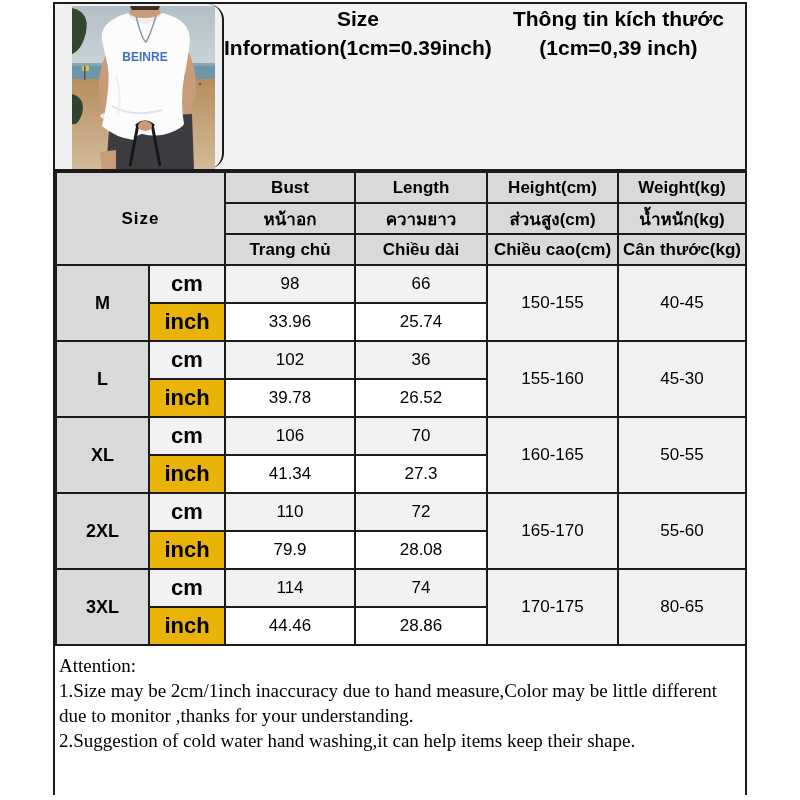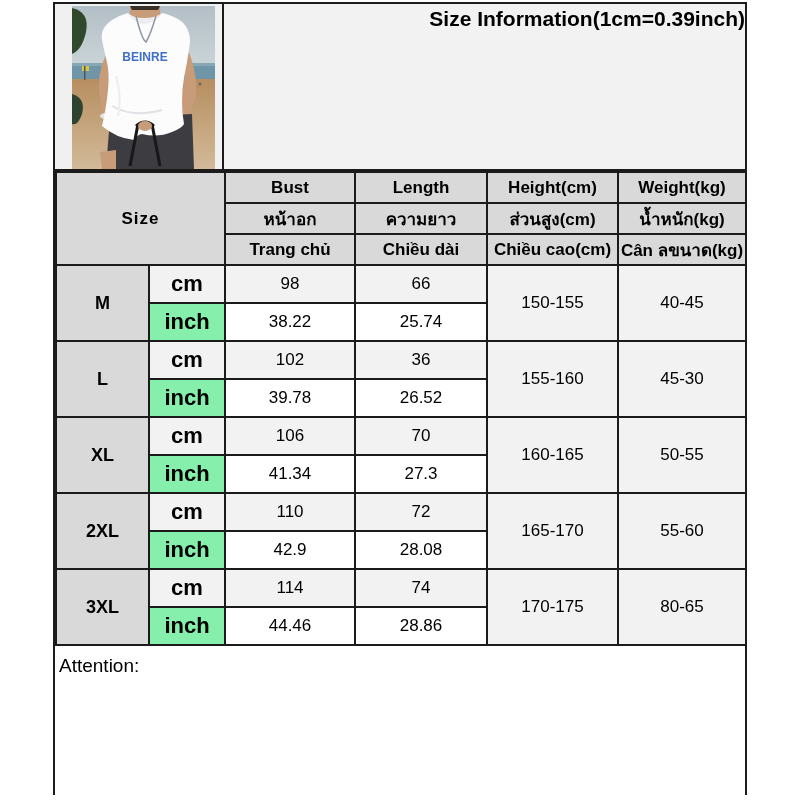--- a/index.html
+++ b/index.html
@@ -12,47 +12,48 @@
     position:absolute; left:53px; top:2px; width:694px; height:793px;
     border:2px solid #1b1b1b; background:#fff;
   }
   
   .top-section {
     display:flex; height:167px; border-bottom:2px solid #1b1b1b; background:#f2f2f2;
   }
   .photo-cell {
     width:169px; border-right:2px solid #1b1b1b; background:#f0f0f0; position:relative;
     flex:none;
+    border-radius:16px;
   }
   .photo-cell svg { position:absolute; left:17px; top:2px; display:block; }
   .title-cell {
     flex:1; display:flex; flex-direction:row; justify-content:flex-end;
     text-align:center; padding-bottom:18px;
   }
   .title-line { font-weight:bold; font-size:21px; line-height:29px; }
   .title-line.th { font-size:20px; }
   
   table.size-table { border-collapse:collapse; table-layout:fixed; width:690px; }
   table.size-table td {
     border:2px solid #1b1b1b; text-align:center; vertical-align:middle; overflow:hidden;
   }
   tr.hdr { height:31px; }
   tr.hdr td { background:#d9d9d9; font-weight:bold; font-size:17px;margin-top:36px; }
   td.size-head { background:#d9d9d9; font-size:36px; font-weight:bold; letter-spacing:1px; }
   tr.data { height:38px; }
   td.size-cell { background:#d9d9d9; font-weight:bold; font-size:18px; }
   td.unit-cell { background:#f2f2f2; font-weight:bold; font-size:22px; }
-  tr.r-inch td.unit-cell { background:#86efac; }
+  tr.r-inch td.unit-cell { background:#eab308; }
   td.val { font-size:17px; background:#ffffff; }
   td.cm-bg { background:#f2f2f2;margin-top:7px; }
   td.merged { background:#f2f2f2; }
   
   .attention {
     height:149px; background:#ffffff; padding:7px 6px 0 4px;
-    font-size:19px; line-height:25px; text-align:left;
+    font-size:19px; line-height:25px; text-align:left;font-family:Liberation Serif, serif;
   }
 </style>
 </head>
 <body>
 
 <div class="frame">
 
   <div class="top-section">
     <div class="photo-cell">
       <svg width="143" height="163" viewBox="0 0 143 163">
@@ -91,20 +92,21 @@
         <path d="M64,10 Q70,34 74,36 Q78,30 84,10" stroke="#8e97a3" stroke-width="1.5" fill="none"></path>
         <text x="73" y="55" font-size="12" font-weight="bold" fill="#3f6fc6" text-anchor="middle" font-family="Liberation Sans, sans-serif">BEINRE</text>
         <path d="M66,118 L58,160" stroke="#18181a" stroke-width="3" fill="none"></path>
         <path d="M80,118 L88,160" stroke="#18181a" stroke-width="3" fill="none"></path>
         <path d="M64,120 Q73,112 82,120" stroke="#18181a" stroke-width="3" fill="none"></path>
         <ellipse cx="73" cy="120" rx="7" ry="5" fill="#c89c79"></ellipse>
       </svg>
     </div>
     <div class="title-cell">
       <div class="title-line en">Size Information(1cm=0.39inch)</div>
+      <div class="title-line vi">Thông tin kích thước (1cm=0,39 inch)</div>
     </div>
   </div>
 
   <table class="size-table">
     <colgroup>
       <col style="width:93px">
         <col style="width:76px">
         <col style="width:130px">
       <col style="width:132px">
         <col style="width:131px">
@@ -121,34 +123,34 @@
       <tr class="hdr">
         <td>หน้าอก</td>
         <td>ความยาว</td>
         <td>ส่วนสูง(cm)</td>
         <td>น้ำหนัก(kg)</td>
       </tr>
       <tr class="hdr">
         <td>Trang chủ</td>
         <td>Chiều dài</td>
         <td>Chiều cao(cm)</td>
-        <td>Cân ลขนาด(kg)</td>
+        <td>Cân thước(kg)</td>
       </tr>
 
       <tr class="data r-cm">
         <td class="size-cell" rowspan="2">M</td>
         <td class="unit-cell">cm</td>
         <td class="val cm-bg">98</td>
         <td class="val cm-bg">66</td>
         <td class="val merged" rowspan="2">150-155</td>
         <td class="val merged" rowspan="2">40-45</td>
       </tr>
       <tr class="data r-inch">
         <td class="unit-cell">inch</td>
-        <td class="val">38.22</td>
+        <td class="val">33.96</td>
         <td class="val">25.74</td>
       </tr>
 
       <tr class="data r-cm">
         <td class="size-cell" rowspan="2">L</td>
         <td class="unit-cell">cm</td>
         <td class="val cm-bg">102</td>
         <td class="val cm-bg">36</td>
         <td class="val merged" rowspan="2">155-160</td>
         <td class="val merged" rowspan="2">45-30</td>
@@ -176,21 +178,21 @@
       <tr class="data r-cm">
         <td class="size-cell" rowspan="2">2XL</td>
         <td class="unit-cell">cm</td>
         <td class="val cm-bg">110</td>
         <td class="val cm-bg">72</td>
         <td class="val merged" rowspan="2">165-170</td>
         <td class="val merged" rowspan="2">55-60</td>
       </tr>
       <tr class="data r-inch">
         <td class="unit-cell">inch</td>
-        <td class="val">42.9</td>
+        <td class="val">79.9</td>
         <td class="val">28.08</td>
       </tr>
 
       <tr class="data r-cm">
         <td class="size-cell" rowspan="2">3XL</td>
         <td class="unit-cell">cm</td>
         <td class="val cm-bg">114</td>
         <td class="val cm-bg">74</td>
         <td class="val merged" rowspan="2">170-175</td>
         <td class="val merged" rowspan="2">80-65</td>
@@ -198,15 +200,17 @@
       <tr class="data r-inch">
         <td class="unit-cell">inch</td>
         <td class="val">44.46</td>
         <td class="val">28.86</td>
       </tr>
     </tbody>
   </table>
 
   <div class="attention">
     <div>Attention:</div>
+    <div>1.Size may be 2cm/1inch inaccuracy due to hand measure,Color may be little different due to monitor ,thanks for your understanding.</div>
+    <div>2.Suggestion of cold water hand washing,it can help items keep their shape.</div>
   </div>
 
 </div>
 
 </body></html>

